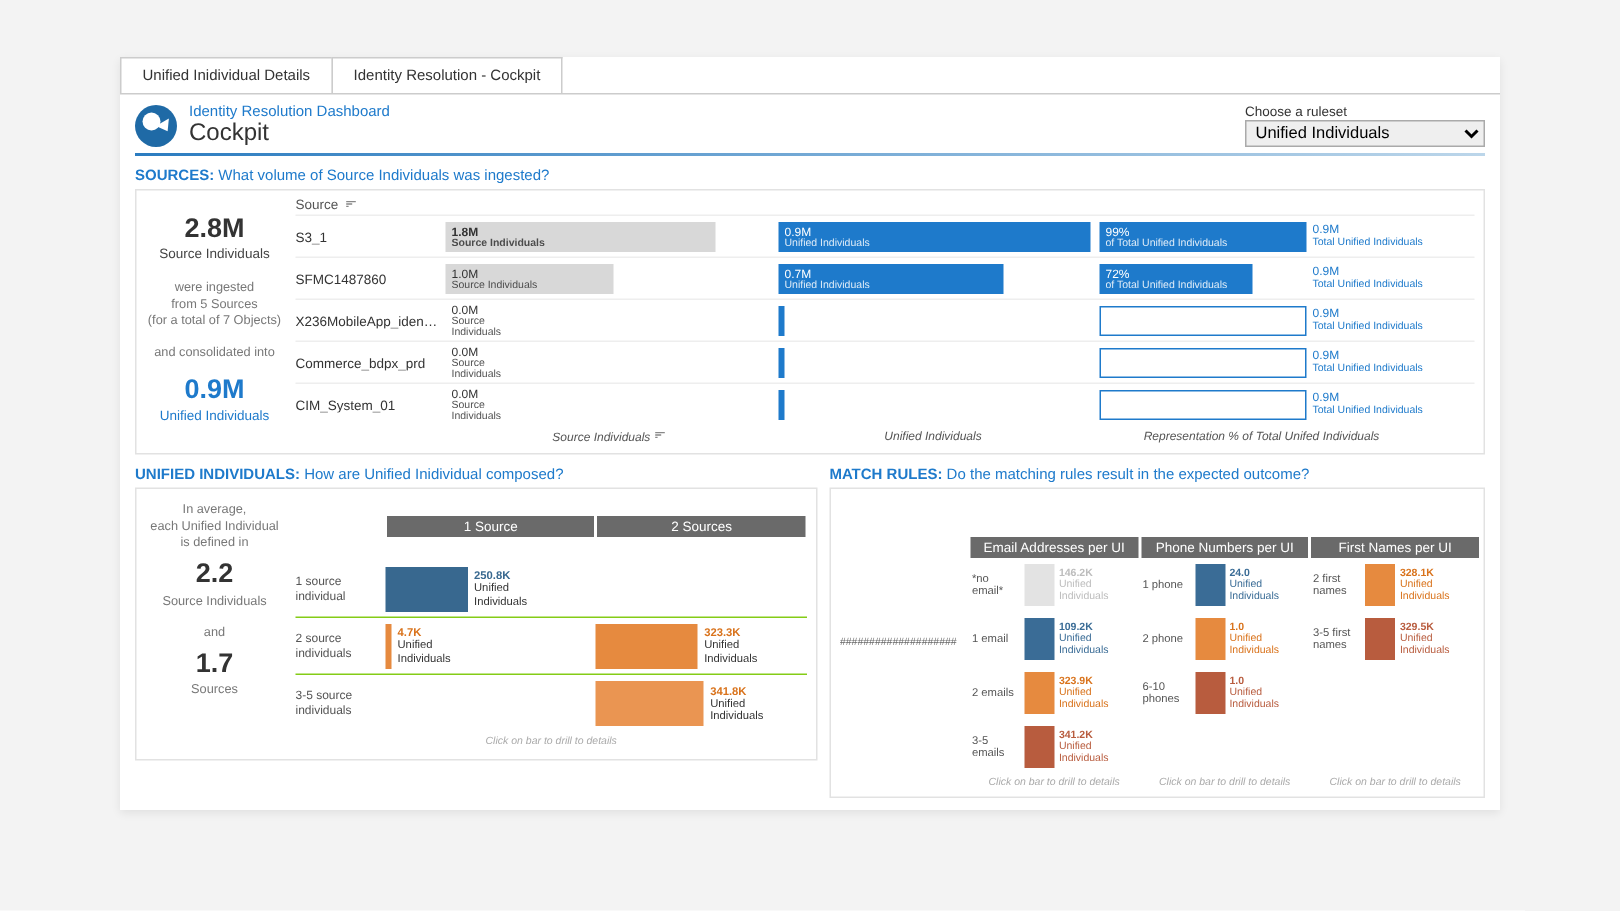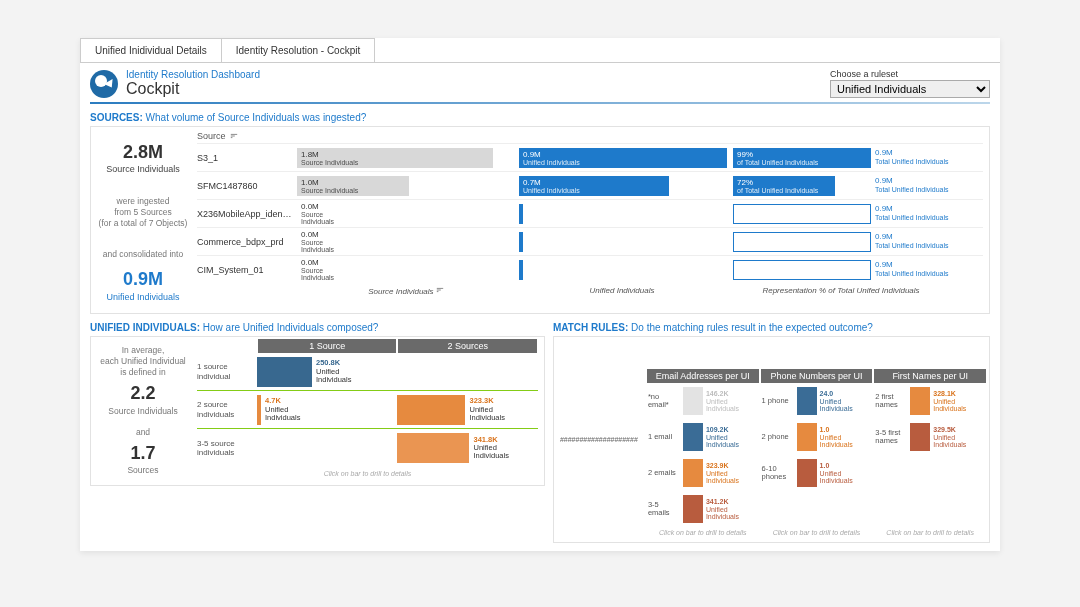--- a/index.html
+++ b/index.html
@@ -23,21 +23,21 @@
   .content { padding: 4px 10px 8px; }
   .section-h { font-size: 10px; color: #1e7acb; margin-bottom: 3px; }
   .section-h b { font-weight: 700; }
   .section-h span { font-weight: 400; }
   .panel { border: 1px solid #e2e2e2; background: #fff; }
   .sources-panel { display: flex; padding: 2px 2px 6px; }
   .kpi-col { width: 100px; padding: 4px 4px; text-align: center; font-size: 8.5px; color: #777; line-height: 1.3; }
   .kpi-col .big { font-size: 18px; color: #333; font-weight: 600; margin-top: 8px; }
   .kpi-col .big.blue { color: #1e7acb; }
   .kpi-col .lbl { font-size: 9px; color: #444; }
-  .kpi-col .gap { margin-top: 20px; }
+  .kpi-col .gap { margin-top: 10px; }
   .src-table { flex: 1; padding: 0 4px; }
   .src-head { display: flex; font-size: 9px; color: #555; padding: 2px 0; }
   .src-head .c1 { width: 100px; display: flex; align-items: center; gap: 4px; }
   .src-row { display: flex; align-items: center; border-top: 1px solid #eee; height: 28px; }
   .src-row .c1 { width: 100px; font-size: 9px; color: #333; overflow: hidden; text-overflow: ellipsis; white-space: nowrap; padding-right: 4px; }
   .barcell { height: 26px; position: relative; display: flex; align-items: center; }
   .bc-si { width: 218px; }
   .bc-ui { width: 210px; margin-left: 4px; }
   .bc-rp { width: 140px; margin-left: 4px; }
   .bc-tt { width: 80px; margin-left: 2px; }
@@ -54,21 +54,21 @@
   .src-foot .f4 { width: 224px; text-align: center; }
   .lower { display: flex; gap: 8px; margin-top: 8px; }
   .left { flex: 1.02; }
   .right { flex: 0.98; }
   .ui-panel { display: flex; padding: 2px 2px 2px; }
   .ui-kpi { width: 100px; text-align: center; font-size: 8.5px; color: #777; padding: 6px 4px; line-height: 1.3; }
   .ui-kpi .big { font-size: 18px; color: #333; font-weight: 600; margin-top: 4px; }
   .ui-chart { flex: 1; padding: 0 4px 2px; }
   .ui-head { display: flex; }
   .ui-head .sp { width: 60px; }
-  .ui-head .col { flex: 1; text-align: center; background: #6a6a6a; color: #fff; font-size: 9px; padding: 2px 5px; margin: 0 1px; }
+  .ui-head .col { flex: 1; text-align: center; background: #6a6a6a; color: #fff; font-size: 9px; padding: 2px 5px; margin: 16px 1px; }
   .ui-row { display: flex; align-items: center; height: 38px; border-bottom: 1px solid #84cc16; }
   .ui-row:last-child { border-bottom: none; justify-content: center; }
   .ui-row .rl { width: 60px; font-size: 8px; color: #555; line-height: 1.2; }
   .ui-cells { flex: 1; display: flex; position: relative; height: 100%; }
   .ui-cell { flex: 1; display: flex; align-items: center; }
   .ui-bar { height: 30px; }
   .ui-bar.navy { background: #38688f; }
   .ui-bar.orange { background: #e68a3f; }
   .ui-bar.or2 { background: #ea9552; }
   .ui-lbl { font-size: 7.5px; line-height: 1.1; margin-left: 4px; }
@@ -143,21 +143,21 @@
                 <span>Source</span>
                 <svg class="sort-ic" viewBox="0 0 10 10">
                   <path d="M1 3h8M1 5h5M1 7h2" stroke="#888" stroke-width="1.2"></path>
                 </svg>
               </div>
         </div>
         <div id="src-rows">
               <div class="src-row">
     <div class="c1">S3_1</div>
     <div class="barcell bc-si">
-      <div class="bar gray" style="width:196px;">
+      <div class="bar gray" style="width:180px;font-weight:bold;">
         <div>
                       <div>1.8M</div>
                       <div class="sub">Source Individuals</div>
                     </div>
       </div>
     </div>
     <div class="barcell bc-ui">
       <div class="bar blue" style="width:208px">
                     <div>
                       <div>0.9M</div>
@@ -289,21 +289,21 @@
                   <path d="M1 3h8M1 5h5M1 7h2" stroke="#888" stroke-width="1.2"></path>
                 </svg></div>
           <div class="f3">Unified Individuals</div>
           <div class="f4">Representation % of Total Unifed Individuals</div>
         </div>
       </div>
     </div>
 
     <div class="lower">
       <div class="left">
-        <div class="section-h"><b>UNIFIED INDIVIDUALS:</b> <span>How are Unified Individuals composed?</span></div>
+        <div class="section-h"><b>UNIFIED INDIVIDUALS:</b> <span>How are Unified Inidividual composed?</span></div>
         <div class="panel ui-panel">
           <div class="ui-kpi">
             <div>In average,</div>
             <div>each Unified Individual</div>
             <div>is defined in</div>
             <div class="big">2.2</div>
             <div class="lbl">Source Individuals</div>
             <div style="margin-top:10px">and</div>
             <div class="big">1.7</div>
             <div class="lbl">Sources</div>

